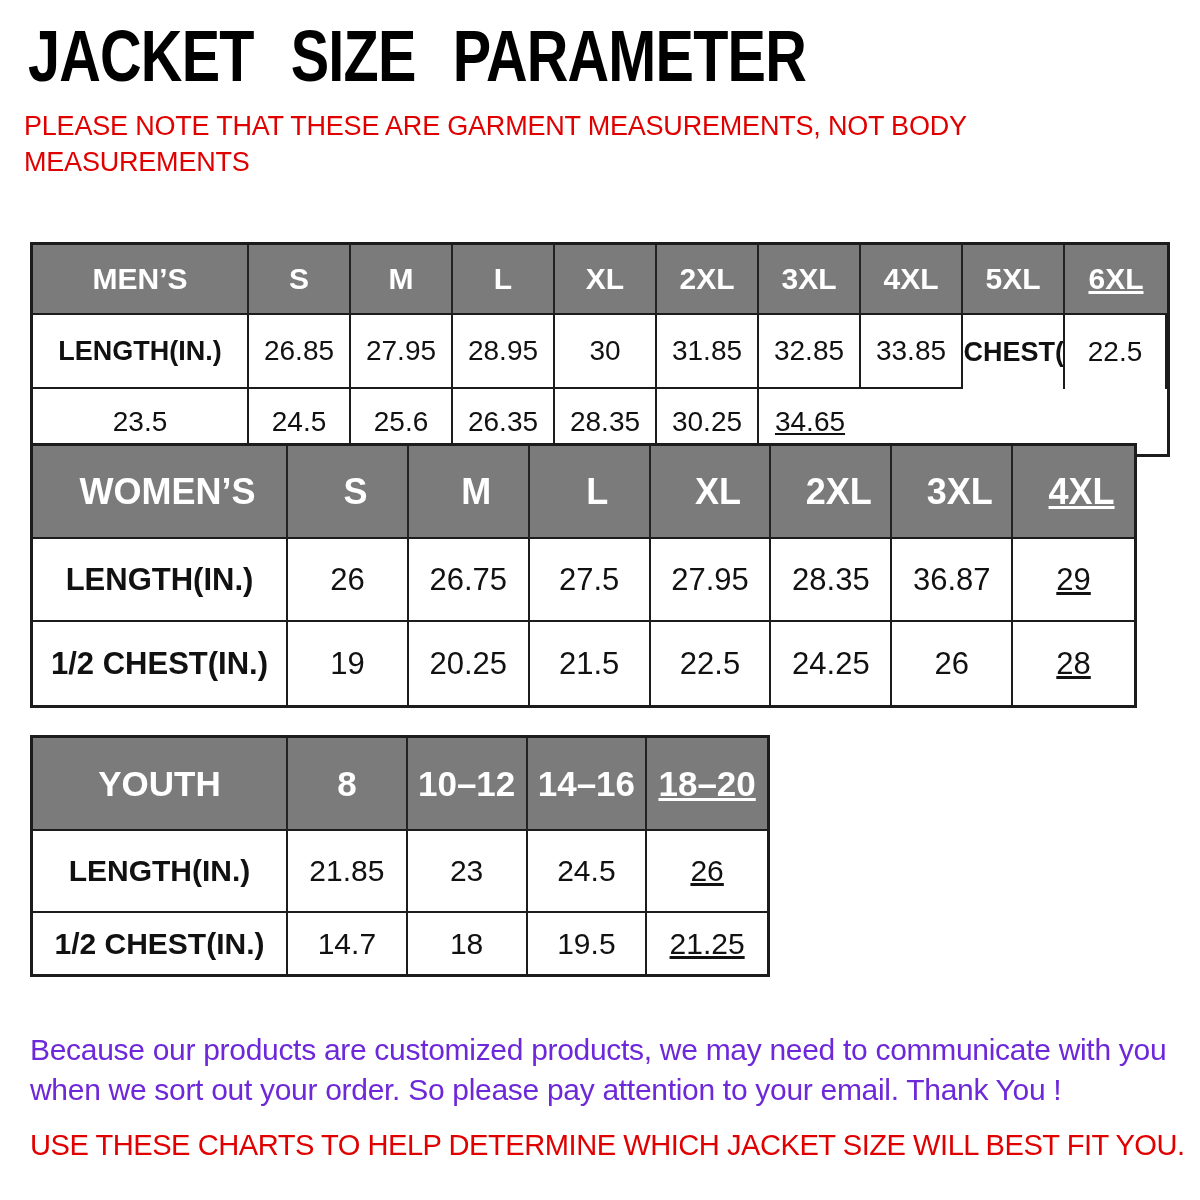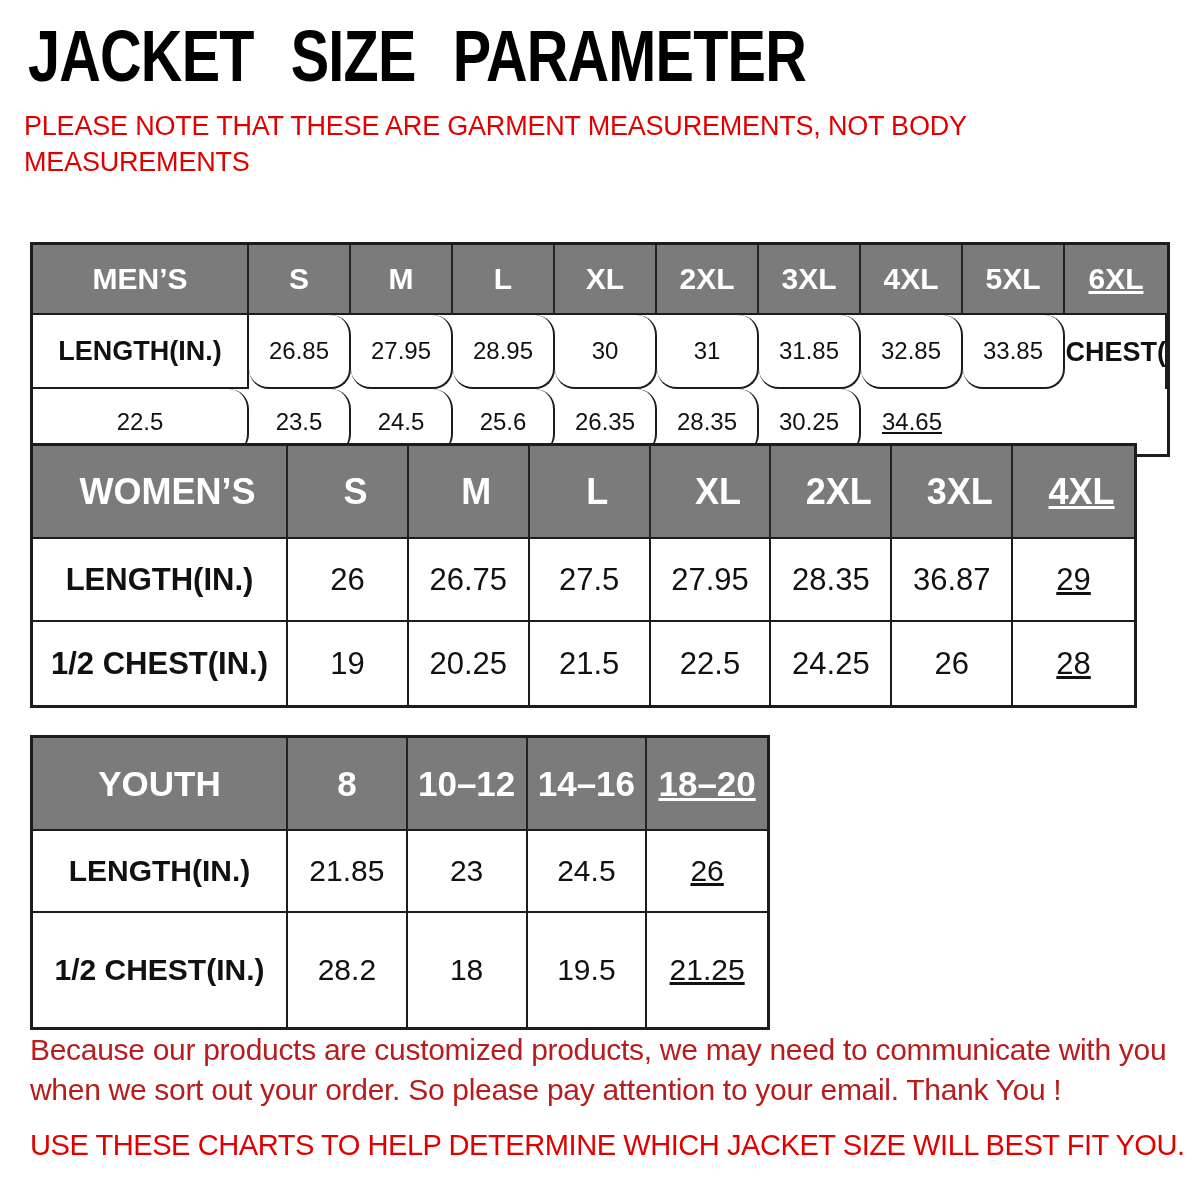--- a/index.html
+++ b/index.html
@@ -47,44 +47,44 @@
   }
 
   #mens-table {
     left: 30px; top: 198px; width: 1140px; height: 215px;
     grid-template-columns: 216px repeat(9, 1fr);
     grid-template-rows: 70px 74px 1fr;
     margin-top: 44px;
   }
   #mens-table .hd  { font-size: 30px; }
   #mens-table .lb  { font-size: 27px; font-weight: bold; letter-spacing: 0; }
-  #mens-table .val { font-size: 24px; border-radius: 20px; }
+  #mens-table .val { font-size: 28px; }
 
   #womens-table {
     left: 30px; top: 443px; width: 1107px; height: 265px;
     grid-template-columns: 255px repeat(7, 1fr);
     grid-template-rows: 93px 83px 1fr;
   }
   #womens-table .hd  { font-size: 36px; padding-left: 16px; }
   #womens-table .lb  { font-size: 31px; font-weight: bold; }
   #womens-table .val { font-size: 31px; }
 
   #youth-table {
-    left: 30px; top: 735px; width: 740px; height: 295px;
+    left: 30px; top: 735px; width: 740px; height: 242px;
     grid-template-columns: 255px repeat(4, 1fr);
     grid-template-rows: 93px 82px 1fr;
   }
   #youth-table .hd  { font-size: 35px; }
   #youth-table .lb  { font-size: 30px; font-weight: bold; }
   #youth-table .val { font-size: 30px; }
 
   
   .footer-para {
     position: absolute; left: 30px; top: 1030px; width: 1150px;
-    color: #b91c1c; font-size: 30px; font-weight: 500;
+    color: #6d28d9; font-size: 30px; font-weight: 500;
     line-height: 40px; letter-spacing: -0.3px;
   }
   .footer-charts {
     position: absolute; left: 30px; top: 1128px; width: 1150px;
     color: #e00000; font-size: 30px; font-weight: 500;
     letter-spacing: -0.5px; white-space: nowrap;
     transform: scaleX(0.97); transform-origin: left top;
   }
 </style>
 </head>
@@ -107,21 +107,20 @@
   <div class="cell hd">3XL</div>
   <div class="cell hd">4XL</div>
   <div class="cell hd">5XL</div>
   <div class="cell hd lc">6XL</div>
 
   <div class="cell lb">LENGTH(IN.)</div>
   <div class="cell val">26.85</div>
   <div class="cell val">27.95</div>
   <div class="cell val">28.95</div>
   <div class="cell val">30</div>
-  <div class="cell val">31</div>
   <div class="cell val">31.85</div>
   <div class="cell val">32.85</div>
   <div class="cell val">33.85</div>
 
   <div class="cell lb lr">1/2 CHEST(IN.)</div>
   <div class="cell val lr">22.5</div>
   <div class="cell val lr">23.5</div>
   <div class="cell val lr">24.5</div>
   <div class="cell val lr">25.6</div>
   <div class="cell val lr">26.35</div>
@@ -166,21 +165,21 @@
   <div class="cell hd">14–16</div>
   <div class="cell hd lc">18–20</div>
 
   <div class="cell lb">LENGTH(IN.)</div>
   <div class="cell val">21.85</div>
   <div class="cell val">23</div>
   <div class="cell val">24.5</div>
   <div class="cell val lc">26</div>
 
   <div class="cell lb lr">1/2 CHEST(IN.)</div>
-  <div class="cell val lr">28.2</div>
+  <div class="cell val lr">14.7</div>
   <div class="cell val lr">18</div>
   <div class="cell val lr">19.5</div>
   <div class="cell val lc lr">21.25</div>
 </div>
 
 <div class="footer-para">
   <div>Because our products are customized products, we may need to communicate with you</div>
   <div>when we sort out your order. So please pay attention to your email. Thank You !</div>
 </div>
 <div class="footer-charts">USE THESE CHARTS TO HELP DETERMINE WHICH JACKET SIZE WILL BEST FIT YOU.</div>

